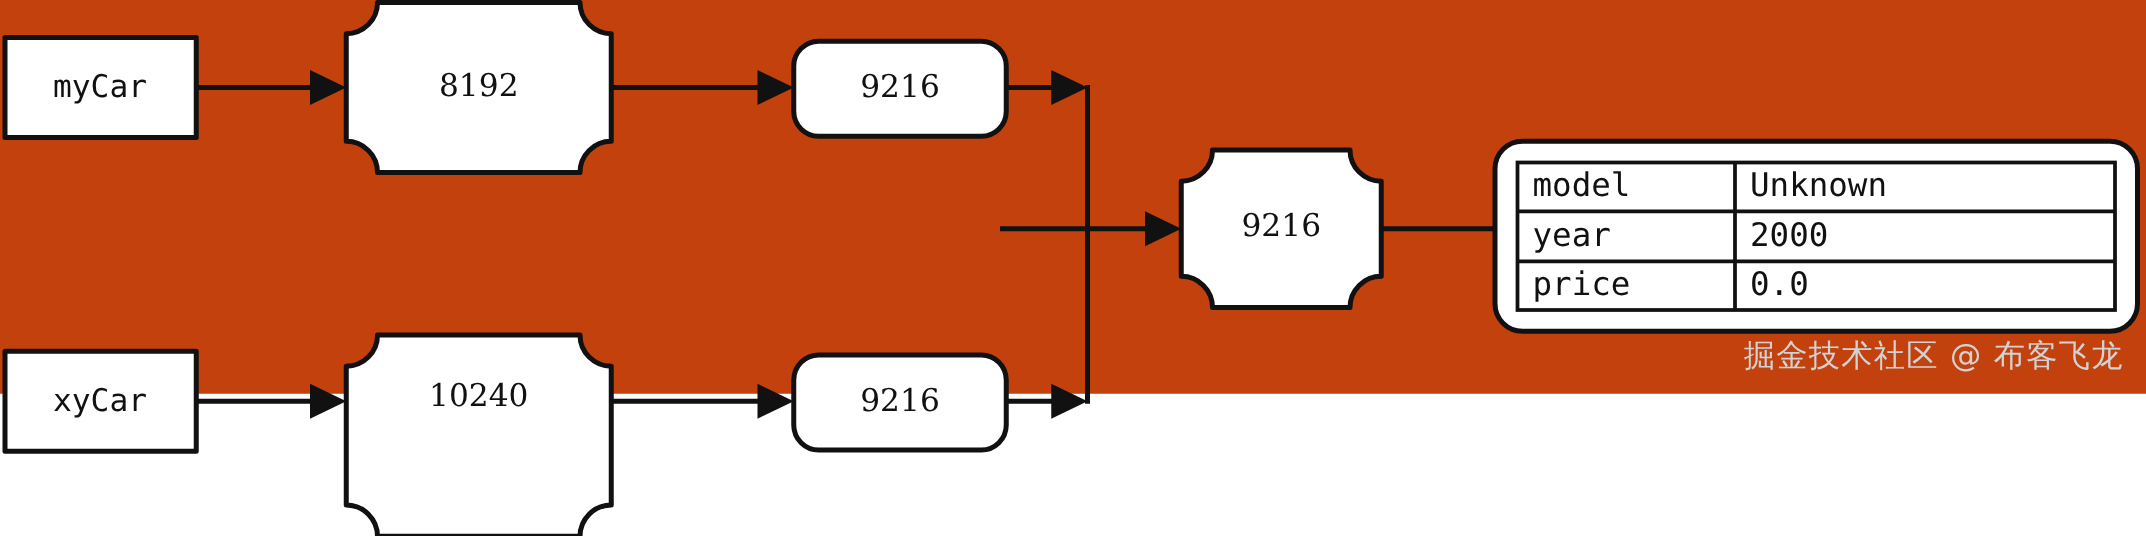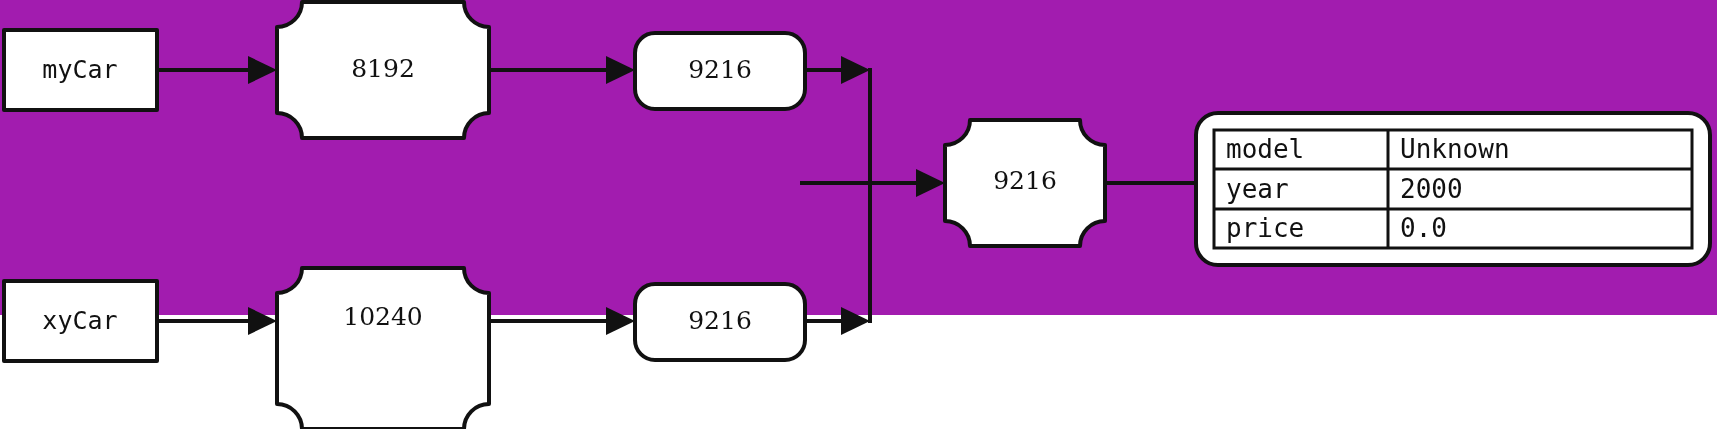--- a/index.html
+++ b/index.html
@@ -10,21 +10,21 @@
   body {
     width: 1717px;
     height: 429px;
     font-family: "DejaVu Sans Mono", monospace;
     overflow: hidden;
   }
   #diagram-root {
     position: relative;
     width: 1717px;
     height: 315px;
-    background: #a21caf;
+    background: #c2410c;
   }
   svg.diagram {
     display: block;
     width: 1717px;
     height: 429px;
   }
   .node-shape {
     fill: #ffffff;
     stroke: #111111;
     stroke-width: 4;
@@ -211,14 +211,15 @@
       </g>
     </g>
 
     <g>
       <rect class="node-shape" x="4" y="281" width="153" height="80"></rect>
       <text class="node-label" x="80" y="322">xyCar</text>
     </g>
 
   </svg>
 
+  <div class="watermark-text">掘金技术社区 @ 布客飞龙</div>
 
 </div>
 
 </body></html>

